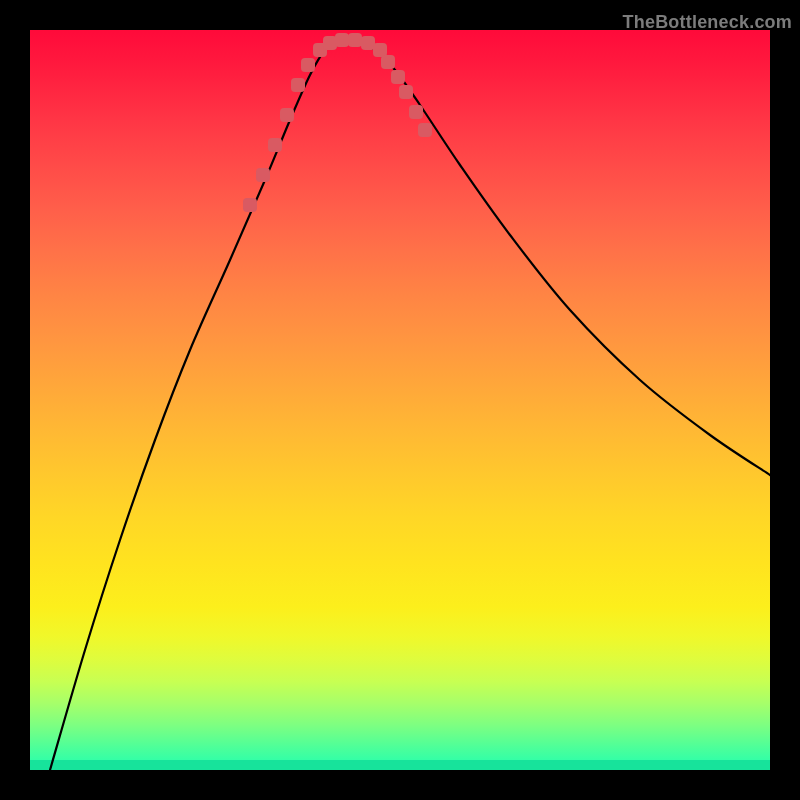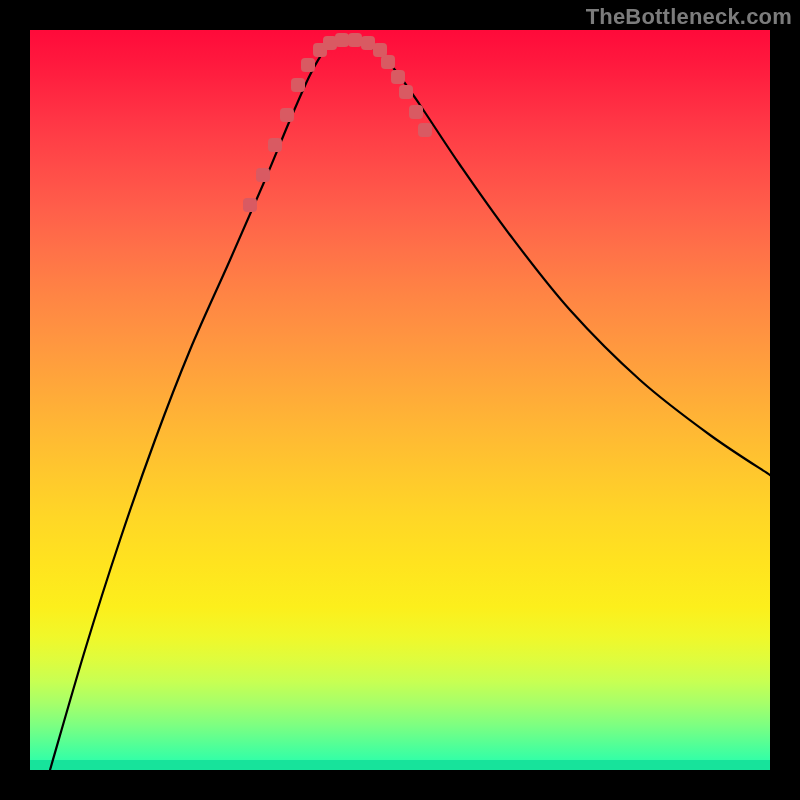--- a/index.html
+++ b/index.html
@@ -66,23 +66,23 @@
   svg.curve {
     position: absolute;
     left: 0;
     top: 0;
     width: 100%;
     height: 100%;
     overflow: visible;
   }
   .watermark {
     position: absolute;
-    top: 4px;
+    top: 12px;
     right: 8px;
-    font-size: 22px;
+    font-size: 18px;
     font-weight: 600;
     color: #7c7c7c;
     letter-spacing: 0.2px;
     user-select: none;
   }
 </style>
 </head>
 <body>
 
 <div class="stage">

